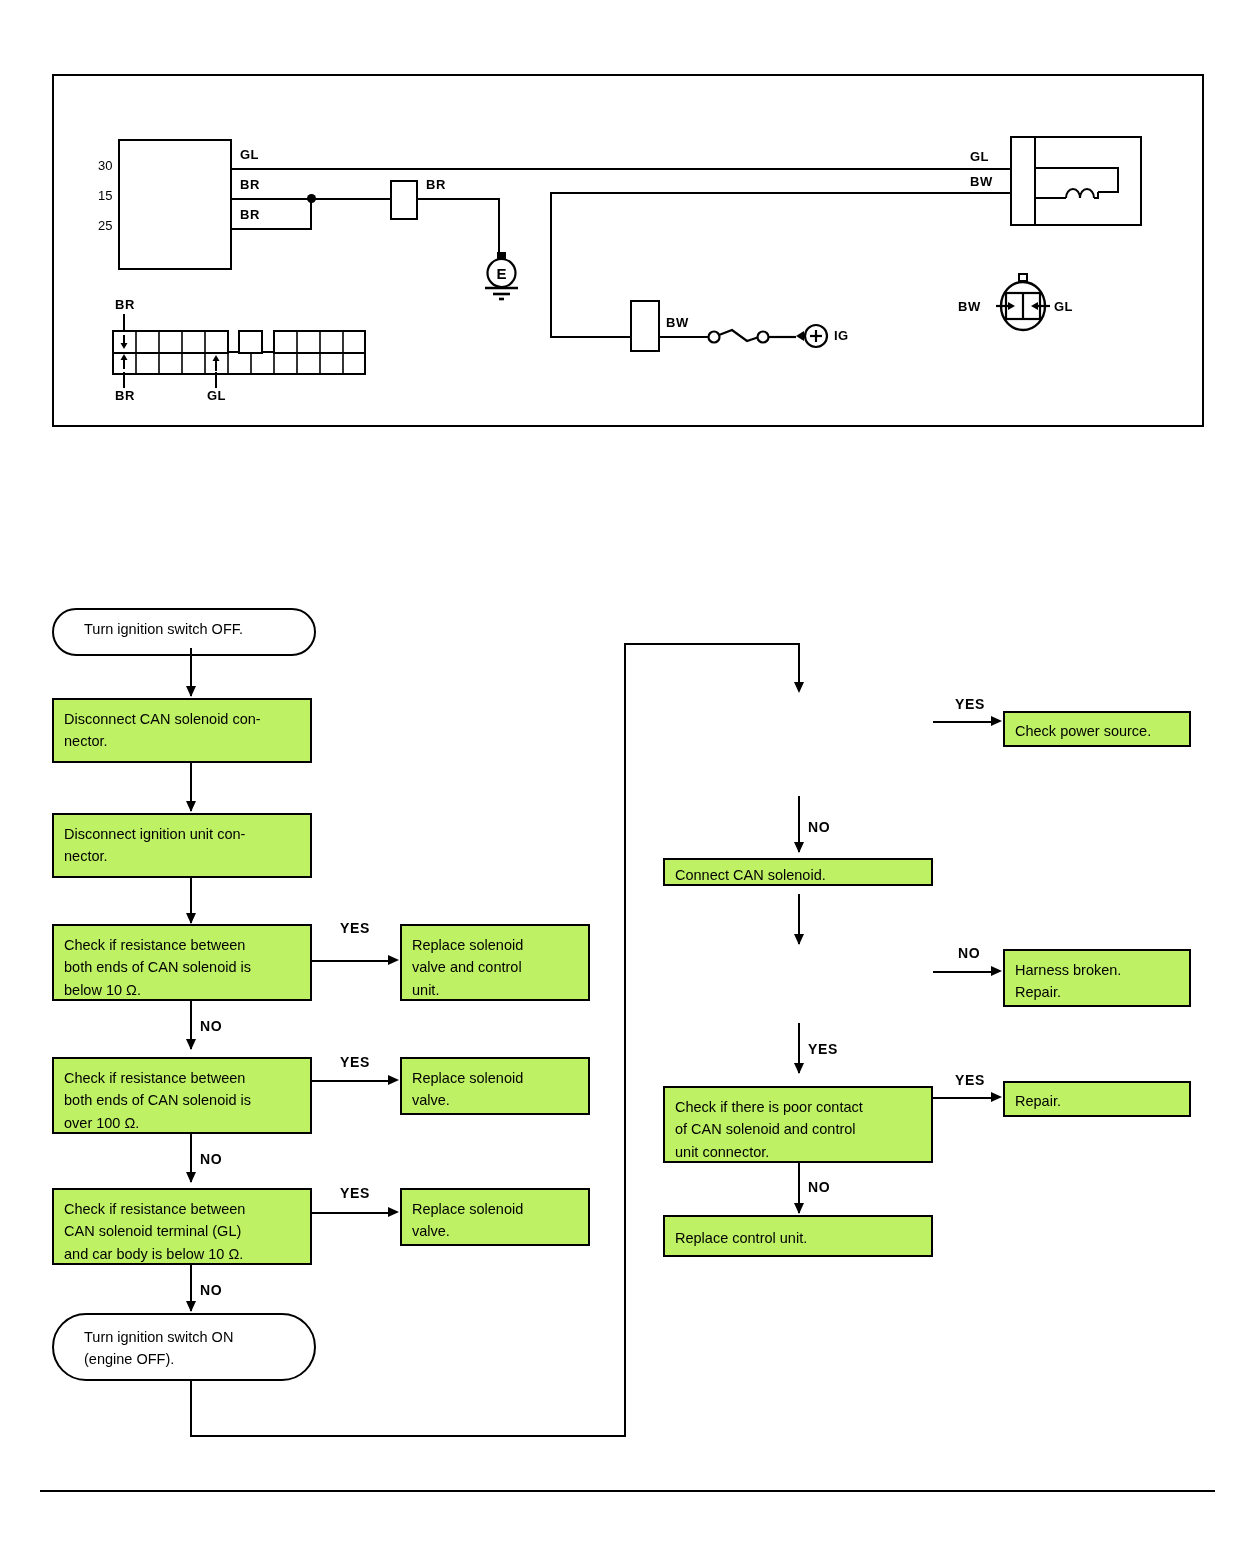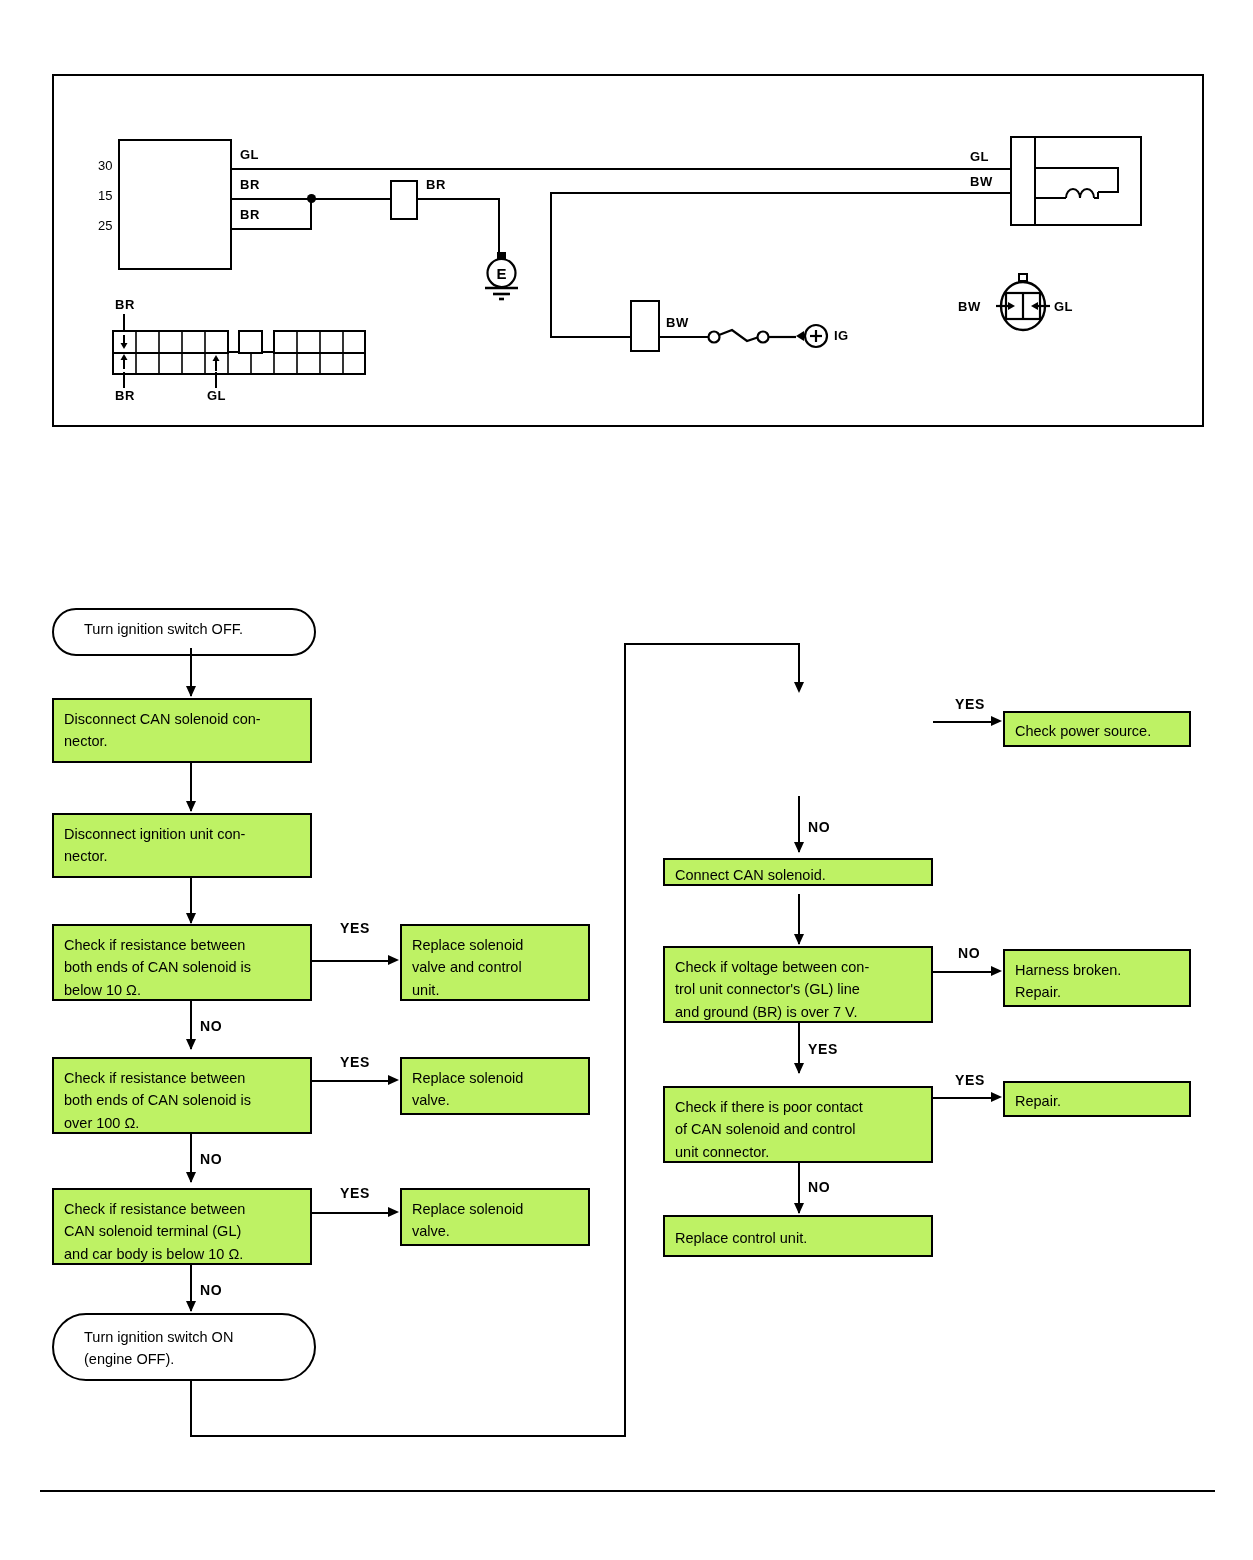--- a/index.html
+++ b/index.html
@@ -303,23 +303,20 @@
 
   <div class="fline v" style="left:798px;top:796px;height:56px;"></div>
   <div class="arrow-down" style="left:794px;top:842px;"></div>
   <div class="flabel" style="left:808px;top:820px;">NO</div>
 
   <div class="fbox" style="left:663px;top:858px;width:270px;height:28px;padding-top:4px;">Connect CAN solenoid.</div>
 
   <div class="fline v" style="left:798px;top:894px;height:50px;"></div>
   <div class="arrow-down" style="left:794px;top:934px;"></div>
 
-  <div class="fbox" style="left:663px;top:946px;width:270px;height:77px;">Check if voltage between con-
-trol unit connector's (GL) line
-and ground (BR) is over 7 V.</div>
   <div class="fline h" style="left:933px;top:971px;width:60px;"></div>
   <div class="arrow-right" style="left:991px;top:966px;"></div>
   <div class="flabel" style="left:958px;top:946px;">NO</div>
   <div class="fbox" style="left:1003px;top:949px;width:188px;height:58px;">Harness broken.
 Repair.</div>
 
   <div class="fline v" style="left:798px;top:1023px;height:50px;"></div>
   <div class="arrow-down" style="left:794px;top:1063px;"></div>
   <div class="flabel" style="left:808px;top:1042px;">YES</div>
 

